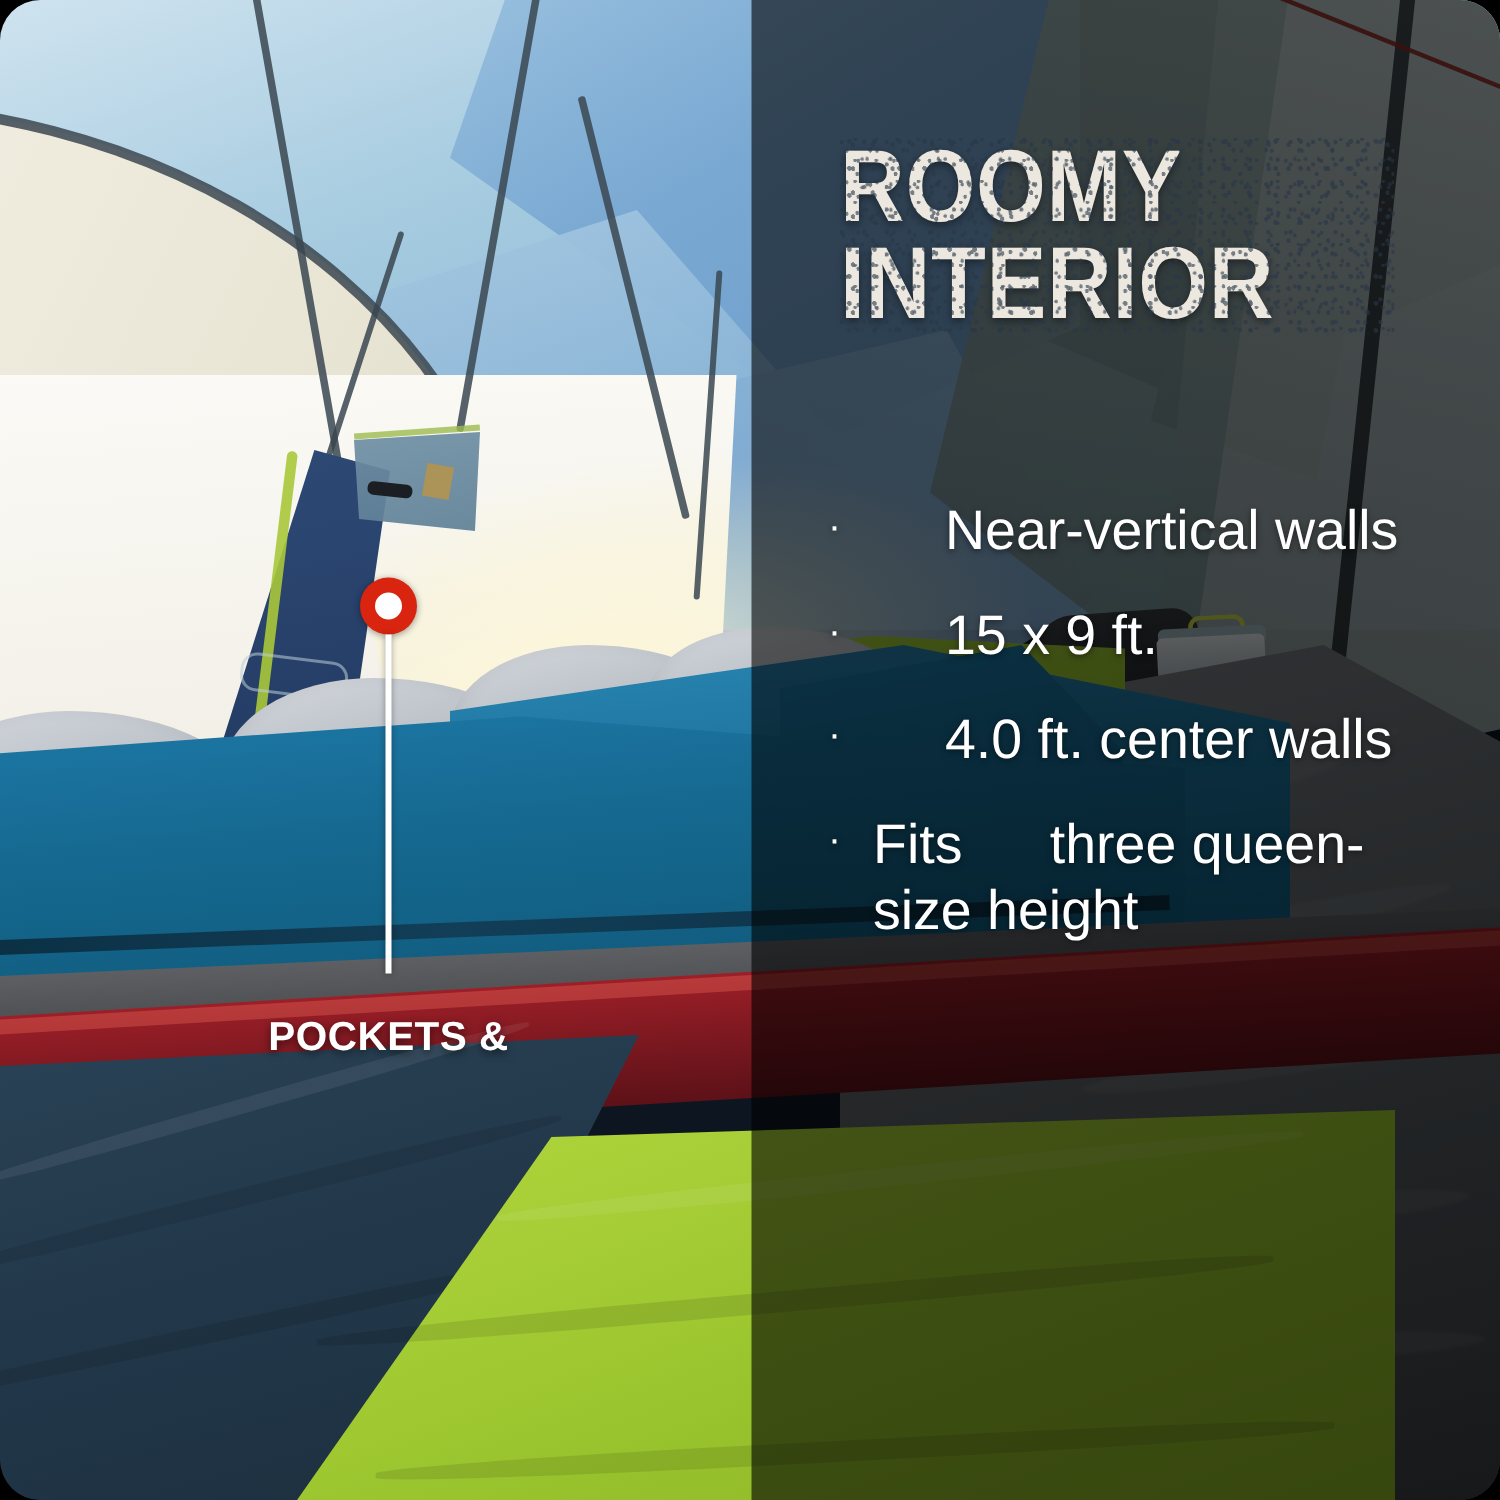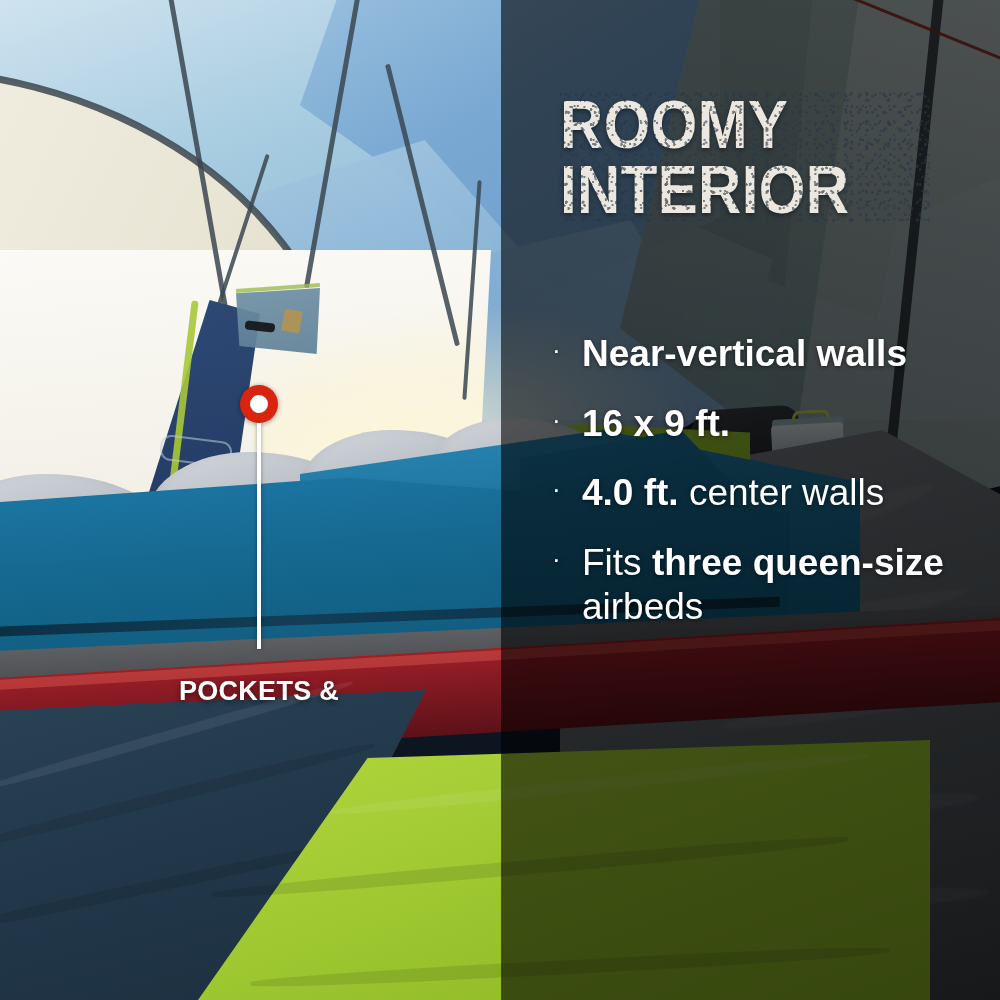--- a/index.html
+++ b/index.html
@@ -3,20 +3,21 @@
 <meta charset="utf-8">
 <style>
   html,body{margin:0;padding:0;background:#000;}
   body{font-family:"Liberation Sans", sans-serif;}
 
   #stage{
     position:relative;
     width:1000px;height:1000px;
     overflow:hidden;
     background:#0d1520;
+    border-radius:27px;
   }
 
   
   .photo{position:absolute;inset:0;overflow:hidden;}
 
   
   .ceiling{
     position:absolute;left:0;top:0;width:1000px;height:420px;
     background:
       linear-gradient(160deg,#cfe3ef 0%, #a9cde1 28%, #8fbcd6 55%, #7fb0cc 100%);
@@ -290,21 +291,21 @@
     margin-bottom:26px;
     font-size:37px;line-height:1.18;
     text-shadow:0 1px 4px rgba(0,0,0,.5);
   }
   .bullet .dot{
     flex:0 0 auto;width:30px;
     font-size:26px;line-height:1.45;
     text-align:left;
   }
   .bullet .btext{flex:1 1 auto;}
-  .b-bold{font-weight:bold;}
+  .b-bold{font-weight:normal;margin-left:48px;}
   .b-reg{font-weight:normal;}
 
   
   .marker{
     position:absolute;left:240px;top:385px;width:38px;height:38px;
     border-radius:50%;
     background:#d9240f;
     box-shadow:0 1px 5px rgba(0,0,0,.4);
   }
   .marker::after{
@@ -414,31 +415,31 @@
 
   <div class="bullets">
 
     <div class="bullet">
       <span class="dot">·</span>
       <span class="btext"><span class="b-bold">Near-vertical walls</span></span>
     </div>
 
     <div class="bullet">
       <span class="dot">·</span>
-      <span class="btext"><span class="b-bold">16 x 9 ft.</span></span>
+      <span class="btext"><span class="b-bold">15 x 9 ft.</span></span>
     </div>
 
     <div class="bullet">
       <span class="dot">·</span>
       <span class="btext"><span class="b-bold">4.0 ft. </span><span class="b-reg">center walls</span></span>
     </div>
 
     <div class="bullet">
       <span class="dot">·</span>
-      <span class="btext"><span class="b-reg">Fits </span><span class="b-bold">three queen-size </span><span class="b-reg">airbeds</span></span>
+      <span class="btext"><span class="b-reg">Fits </span><span class="b-bold">three queen-size </span><span class="b-reg">height</span></span>
     </div>
 
   </div>
 
   <div class="marker"></div>
   <div class="marker-line"></div>
   <div class="callout-text">
     <span class="ln">POCKETS &amp;</span>
   </div>
 

